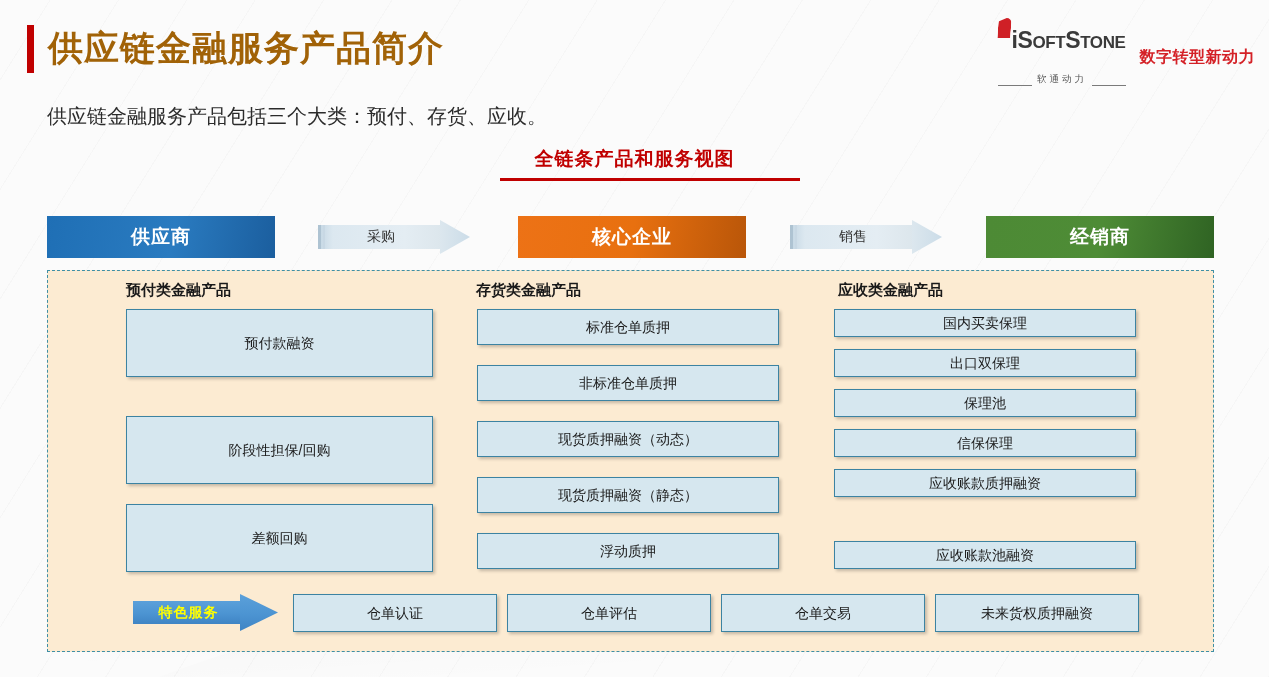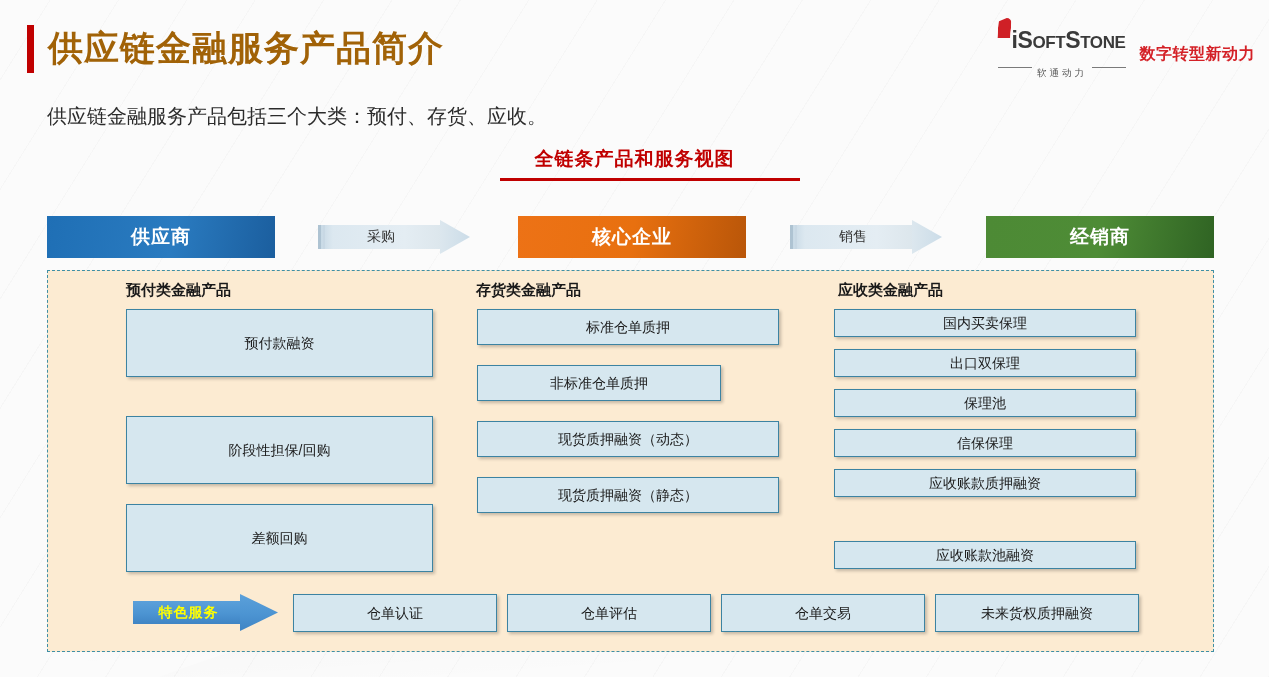--- a/index.html
+++ b/index.html
@@ -105,23 +105,23 @@
     position: absolute;
     left: 2px; top: -10px;
     width: 13px; height: 20px;
     background: #CF2026;
     border-radius: 5px 5px 0 0;
     transform: skewX(-4deg);
     clip-path: polygon(0 18%, 62% 0, 100% 0, 100% 100%, 0 100%);
   }
   #logo-cn-row {
     display: flex;
-    align-items: flex-start;
+    align-items: flex-end;
     gap: 5px;
-    margin-top: 12px;
+    margin-top: 18px;
     padding-left: 2px;
   }
   #logo-cn-row .rule {
     height: 1px; background: #7a7a7a; flex: 1 1 auto; min-width: 22px;
   }
   #logo-cn {
     font-size: 9.5px;
     color: #555;
     letter-spacing: 3px;
     white-space: nowrap;
@@ -343,23 +343,24 @@
 
     <div class="col-title" id="col-title-prepaid">预付类金融产品</div>
     <div class="col-title" id="col-title-inventory">存货类金融产品</div>
     <div class="col-title" id="col-title-receivable">应收类金融产品</div>
 
     <div class="prod-box" style="left:78px;  top:38px;  width:307px; height:68px;">预付款融资</div>
     <div class="prod-box" style="left:78px;  top:145px; width:307px; height:68px;">阶段性担保/回购</div>
     <div class="prod-box" style="left:78px;  top:233px; width:307px; height:68px;">差额回购</div>
 
     <div class="prod-box" style="left:429px; top:38px;  width:302px; height:36px;">标准仓单质押</div>
-    <div class="prod-box" style="left:429px; top:94px;  width:244px; height:36px;">非标准仓单质押</div>
+    <div class="prod-box" style="left:429px; top:94px;  width:302px; height:36px;">非标准仓单质押</div>
     <div class="prod-box" style="left:429px; top:150px; width:302px; height:36px;">现货质押融资（动态）</div>
     <div class="prod-box" style="left:429px; top:206px; width:302px; height:36px;">现货质押融资（静态）</div>
+    <div class="prod-box" style="left:429px; top:262px; width:302px; height:36px;">浮动质押</div>
 
     <div class="prod-box" style="left:786px; top:38px;  width:302px; height:28px;">国内买卖保理</div>
     <div class="prod-box" style="left:786px; top:78px;  width:302px; height:28px;">出口双保理</div>
     <div class="prod-box" style="left:786px; top:118px; width:302px; height:28px;">保理池</div>
     <div class="prod-box" style="left:786px; top:158px; width:302px; height:28px;">信保保理</div>
     <div class="prod-box" style="left:786px; top:198px; width:302px; height:28px;">应收账款质押融资</div>
     <div class="prod-box" style="left:786px; top:238px; width:302px; height:28px;margin-top:32px;">应收账款池融资</div>
 
     <div class="special-arrow">
       <div class="sa-shaft"></div>

